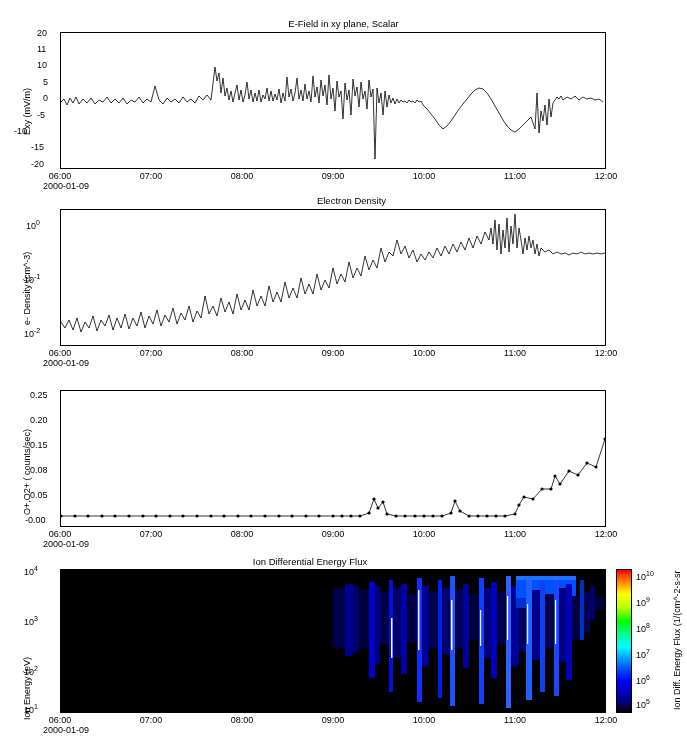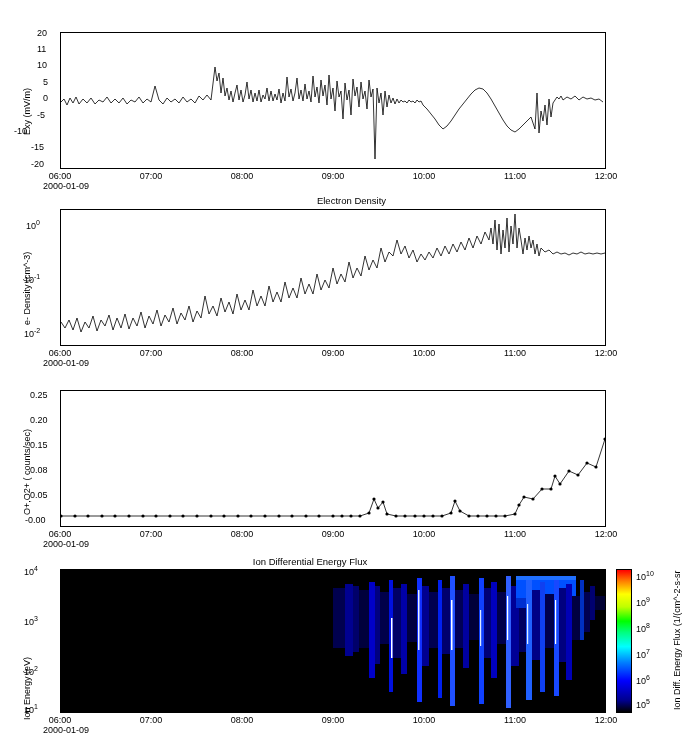--- a/index.html
+++ b/index.html
@@ -15,20 +15,21 @@
   svg{display:block;}
   .cbar-lab{position:absolute;font-size:9px;white-space:nowrap;}
   .cbar-title{position:absolute;font-size:9px;transform:rotate(-90deg);transform-origin:left top;white-space:nowrap;}
 </style>
 </head>
 <body>
 
 <div id="root">
 
   <div class="panel" style="left:0;top:0;width:687px;height:190px;">
+    <div class="plot-title" style="left:0;top:18px;">E-Field in xy plane, Scalar</div>
     <div class="ylabel" style="left:22px;top:135px;">Exy (mV/m)</div>
 
     <div class="tick-lab" style="left:37px;top:28px;">20</div>
     <div class="tick-lab" style="left:37px;top:44px;">11</div>
     <div class="tick-lab" style="left:37px;top:60px;">10</div>
     <div class="tick-lab" style="left:43px;top:77px;">5</div>
     <div class="tick-lab" style="left:43px;top:93px;">0</div>
     <div class="tick-lab" style="left:37px;top:110px;">-5</div>
     <div class="tick-lab" style="left:14px;top:126px;">-10</div>
     <div class="tick-lab" style="left:31px;top:142px;">-15</div>

